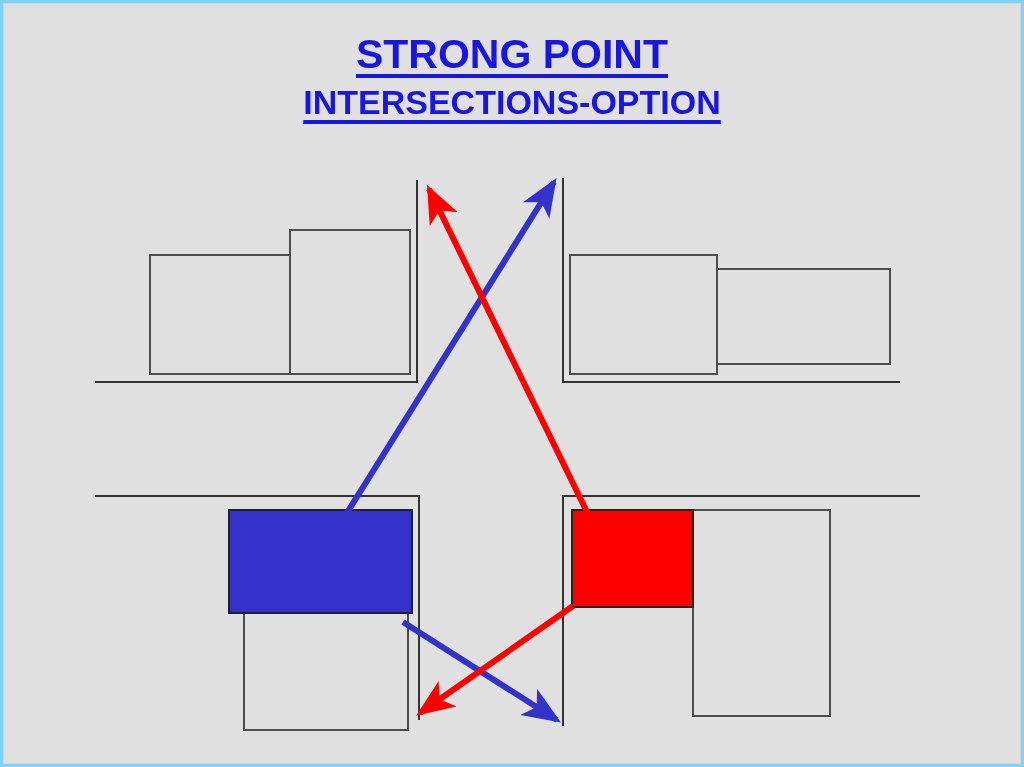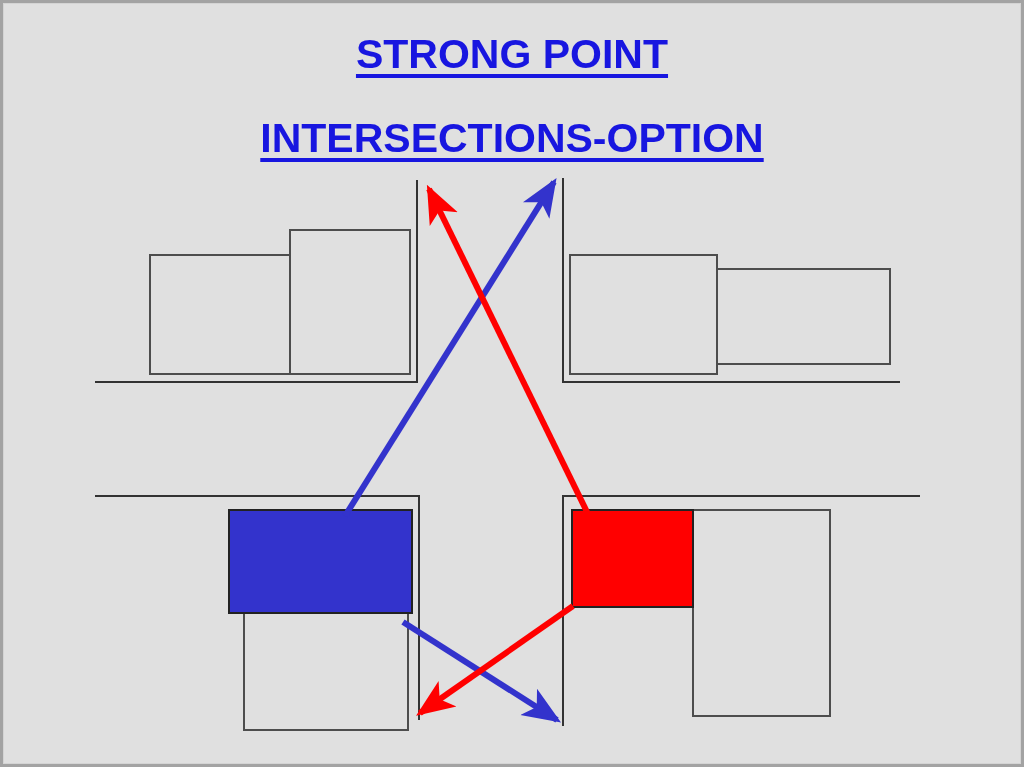--- a/index.html
+++ b/index.html
@@ -5,21 +5,21 @@
 <style>
   html, body {
     margin: 0;
     padding: 0;
     background: #d9d9d9;
   }
   #slide {
     position: relative;
     width: 1024px;
     height: 767px;
-    background: #a3a3a3;
+    background: #7dd3fc;
     overflow: hidden;
     font-family: "Liberation Sans", sans-serif;
   }
   
   #slide-frame {
     position: absolute;
     left: 3px;
     top: 3px;
     width: 1018px;
     height: 761px;
@@ -41,21 +41,21 @@
     font-family: "Liberation Sans", sans-serif;
     font-weight: bold;
     font-size: 41px;
     line-height: 48px;
     letter-spacing: 0px;
     text-decoration: underline;
     text-decoration-thickness: 4px;
     text-underline-offset: 6px;
     white-space: nowrap;
   }
-  #title-line-2 { font-size: 41px; margin-top: 36px; }
+  #title-line-2 { font-size: 34px; }
 
   #diagram {
     position: absolute;
     left: 0;
     top: 0;
     width: 1024px;
     height: 767px;
   }
   svg { display: block; }
 </style>

